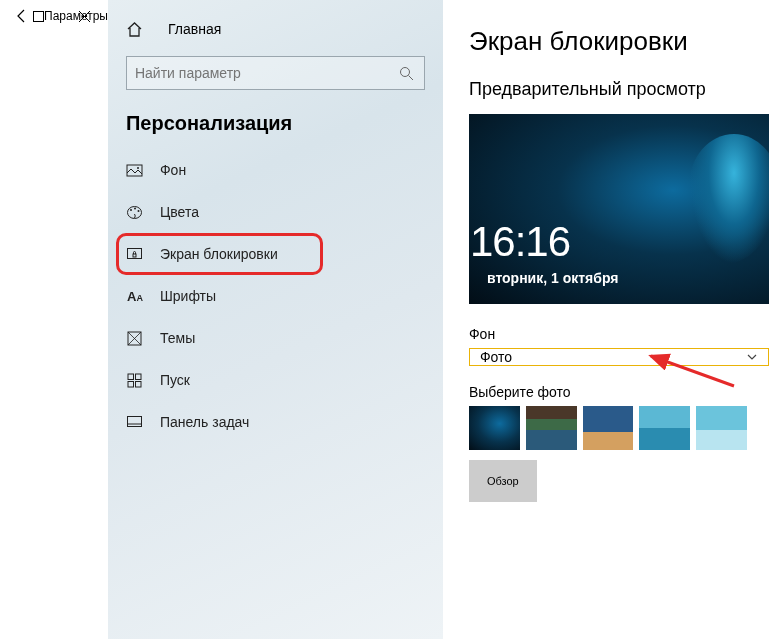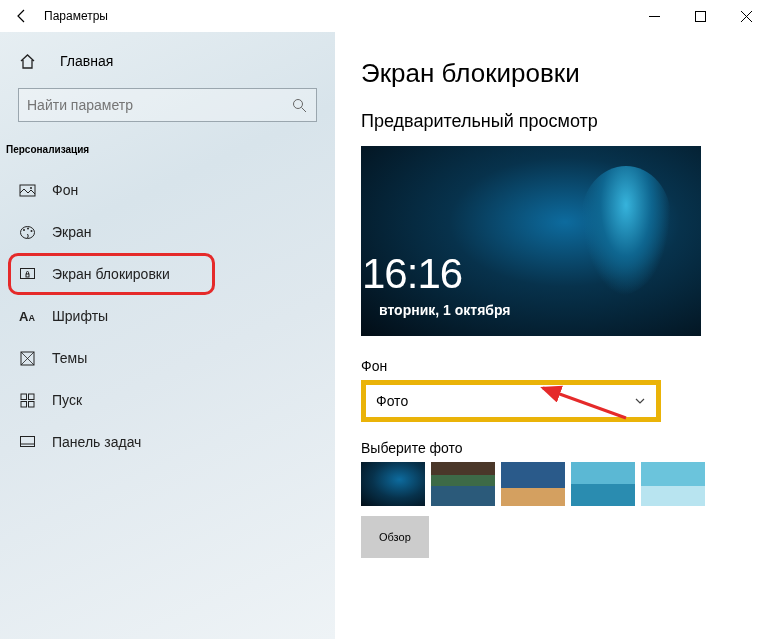--- a/index.html
+++ b/index.html
@@ -1,47 +1,47 @@
 <!DOCTYPE html>
 <html><head>
 <meta charset="utf-8">
 <style>
 * { margin: 0; padding: 0; box-sizing: border-box; font-family: "Segoe UI", Arial, sans-serif; }
 body { width: 769px; height: 639px; background: #fff; overflow: hidden; }
 
-.window { display: flex; flex-direction: column; height: 100%; }
+.window { display: flex; flex-direction: row; height: 100%; }
 .titlebar { height: 32px; display: flex; align-items: center; position: relative; }
 .titlebar .back { width: 44px; height: 32px; display: flex; align-items: center; justify-content: center; }
 .titlebar .title { font-size: 12px; color: #000; }
 .titlebar .wincontrols { position: absolute; right: 0; top: 0; display: flex; }
 .titlebar .wincontrols div { width: 46px; height: 32px; display: flex; align-items: center; justify-content: center; }
 
 .main { display: flex; flex: 1; overflow: hidden; }
 
 .sidebar { width: 335px; background: linear-gradient(155deg, #e6eef2 0%, #d8e4eb 30%, #dfe8ee 55%, #eef3f6 100%); padding: 10px 0 0 0; }
 .sidebar .home { display: flex; align-items: center; gap: 24px; padding: 10px 18px; font-size: 14px; }
 .sidebar .search { margin: 8px 18px 10px 18px; height: 34px; border: 1px solid #9aa6ae; background: rgba(255,255,255,0.3); display: flex; align-items: center; padding: 0 8px; gap: 8px; }
 .sidebar .search input { flex: 1; border: none; background: transparent; outline: none; font-size: 14px; color: #666; }
-.sidebar .section-title { font-size: 10px; font-weight: 600; padding: 12px 18px 14px 6px; }
+.sidebar .section-title { font-size: 20px; font-weight: 600; padding: 12px 18px 14px 18px; }
 .sidebar .item { display: flex; align-items: center; gap: 16px; padding: 12px 18px; font-size: 14px; color: #222; }
 .sidebar .item.highlighted { position: relative; }
 .sidebar .item.highlighted::after { content: ""; position: absolute; left: 8px; right: 120px; top: 0; bottom: 0; border: 3px solid #e52a2a; border-radius: 10px; pointer-events: none; }
 .sidebar .icon { width: 18px; height: 18px; display: inline-flex; align-items: center; justify-content: center; flex-shrink: 0; }
 
 .content { flex: 1; padding: 26px 22px 0 26px; overflow: hidden; }
 .content h1 { font-size: 26px; font-weight: 400; margin-bottom: 22px; }
 .content h2 { font-size: 18px; font-weight: 400; margin-bottom: 14px; }
 
 .preview { width: 340px; height: 190px; background: radial-gradient(ellipse at 60% 40%, #0d6b9e 0%, #07324c 40%, #020d16 100%); position: relative; color: #fff; margin-bottom: 22px; }
 .preview .time { position: absolute; left: 1px; bottom: 38px; font-size: 42px; font-weight: 300; letter-spacing: -1px; }
 .preview .date { position: absolute; left: 18px; bottom: 18px; font-size: 14px; font-weight: bold; }
 .preview .cave { position: absolute; right: 30px; top: 20px; width: 90px; height: 130px; background: radial-gradient(ellipse at 50% 30%, #3bbfe8 0%, #0f6a95 40%, transparent 70%); border-radius: 50% 50% 60% 40% / 40% 40% 60% 60%; opacity: 0.9; }
 
 .label { font-size: 14px; margin-bottom: 6px; }
-.dropdown { width: 300px; height: 30px; border: 5px solid #eab308; display: flex; align-items: center; justify-content: space-between; padding: 16px 10px; font-size: 14px; margin-bottom: 6px; position: relative; }
+.dropdown { width: 300px; height: 18px; border: 1px solid #eab308; display: flex; align-items: center; justify-content: space-between; padding: 4px 10px; font-size: 14px; margin-bottom: 6px; position: relative; }
 .arrow { position: absolute; right: -4px; top: 40px; pointer-events: none; }
 
 .thumbrow { display: flex; gap: 6px; margin-bottom: 10px; }
 .thumb { width: 64px; height: 44px; }
 .t1 { background: radial-gradient(ellipse at 60% 40%, #0d6b9e 0%, #07324c 50%, #020d16 100%); }
 .t2 { background: linear-gradient(#4a3729 30%, #3d6a47 30% 55%, #2b5a7a 55%); }
 .t3 { background: linear-gradient(#2a5a8a 60%, #d4a060 60%); }
 .t4 { background: linear-gradient(#5bb8d4 50%, #2a8cb0 50%); }
 .t5 { background: linear-gradient(#6bc4dc 55%, #b8e4f0 55%); }
 
@@ -117,21 +117,21 @@
       <div class="item">
         <span class="icon">
           <svg width="17" height="17" viewBox="0 0 17 17">
               <ellipse cx="8.5" cy="8.5" rx="7" ry="6" stroke="#222" fill="none"></ellipse>
               <circle cx="5" cy="6" r="1" fill="#222"></circle>
               <circle cx="9" cy="4.5" r="1" fill="#222"></circle>
               <circle cx="12.5" cy="7" r="1" fill="#222"></circle>
               <path d="M8.5 14 Q10 12 8.5 10" stroke="#222" fill="none"></path>
             </svg>
         </span>
-        <span>Экран</span>
+        <span>Цвета</span>
       </div>
 
       <div class="item highlighted">
         <span class="icon">
           <svg width="17" height="17" viewBox="0 0 17 17">
               <rect x="1.5" y="2.5" width="14" height="10" stroke="#222" fill="none"></rect>
               <rect x="7" y="8" width="3" height="3" stroke="#222" fill="none"></rect>
               <path d="M7.5 8 V6.5 a1 1 0 0 1 2 0 V8" stroke="#222" fill="none"></path>
             </svg>
         </span>

